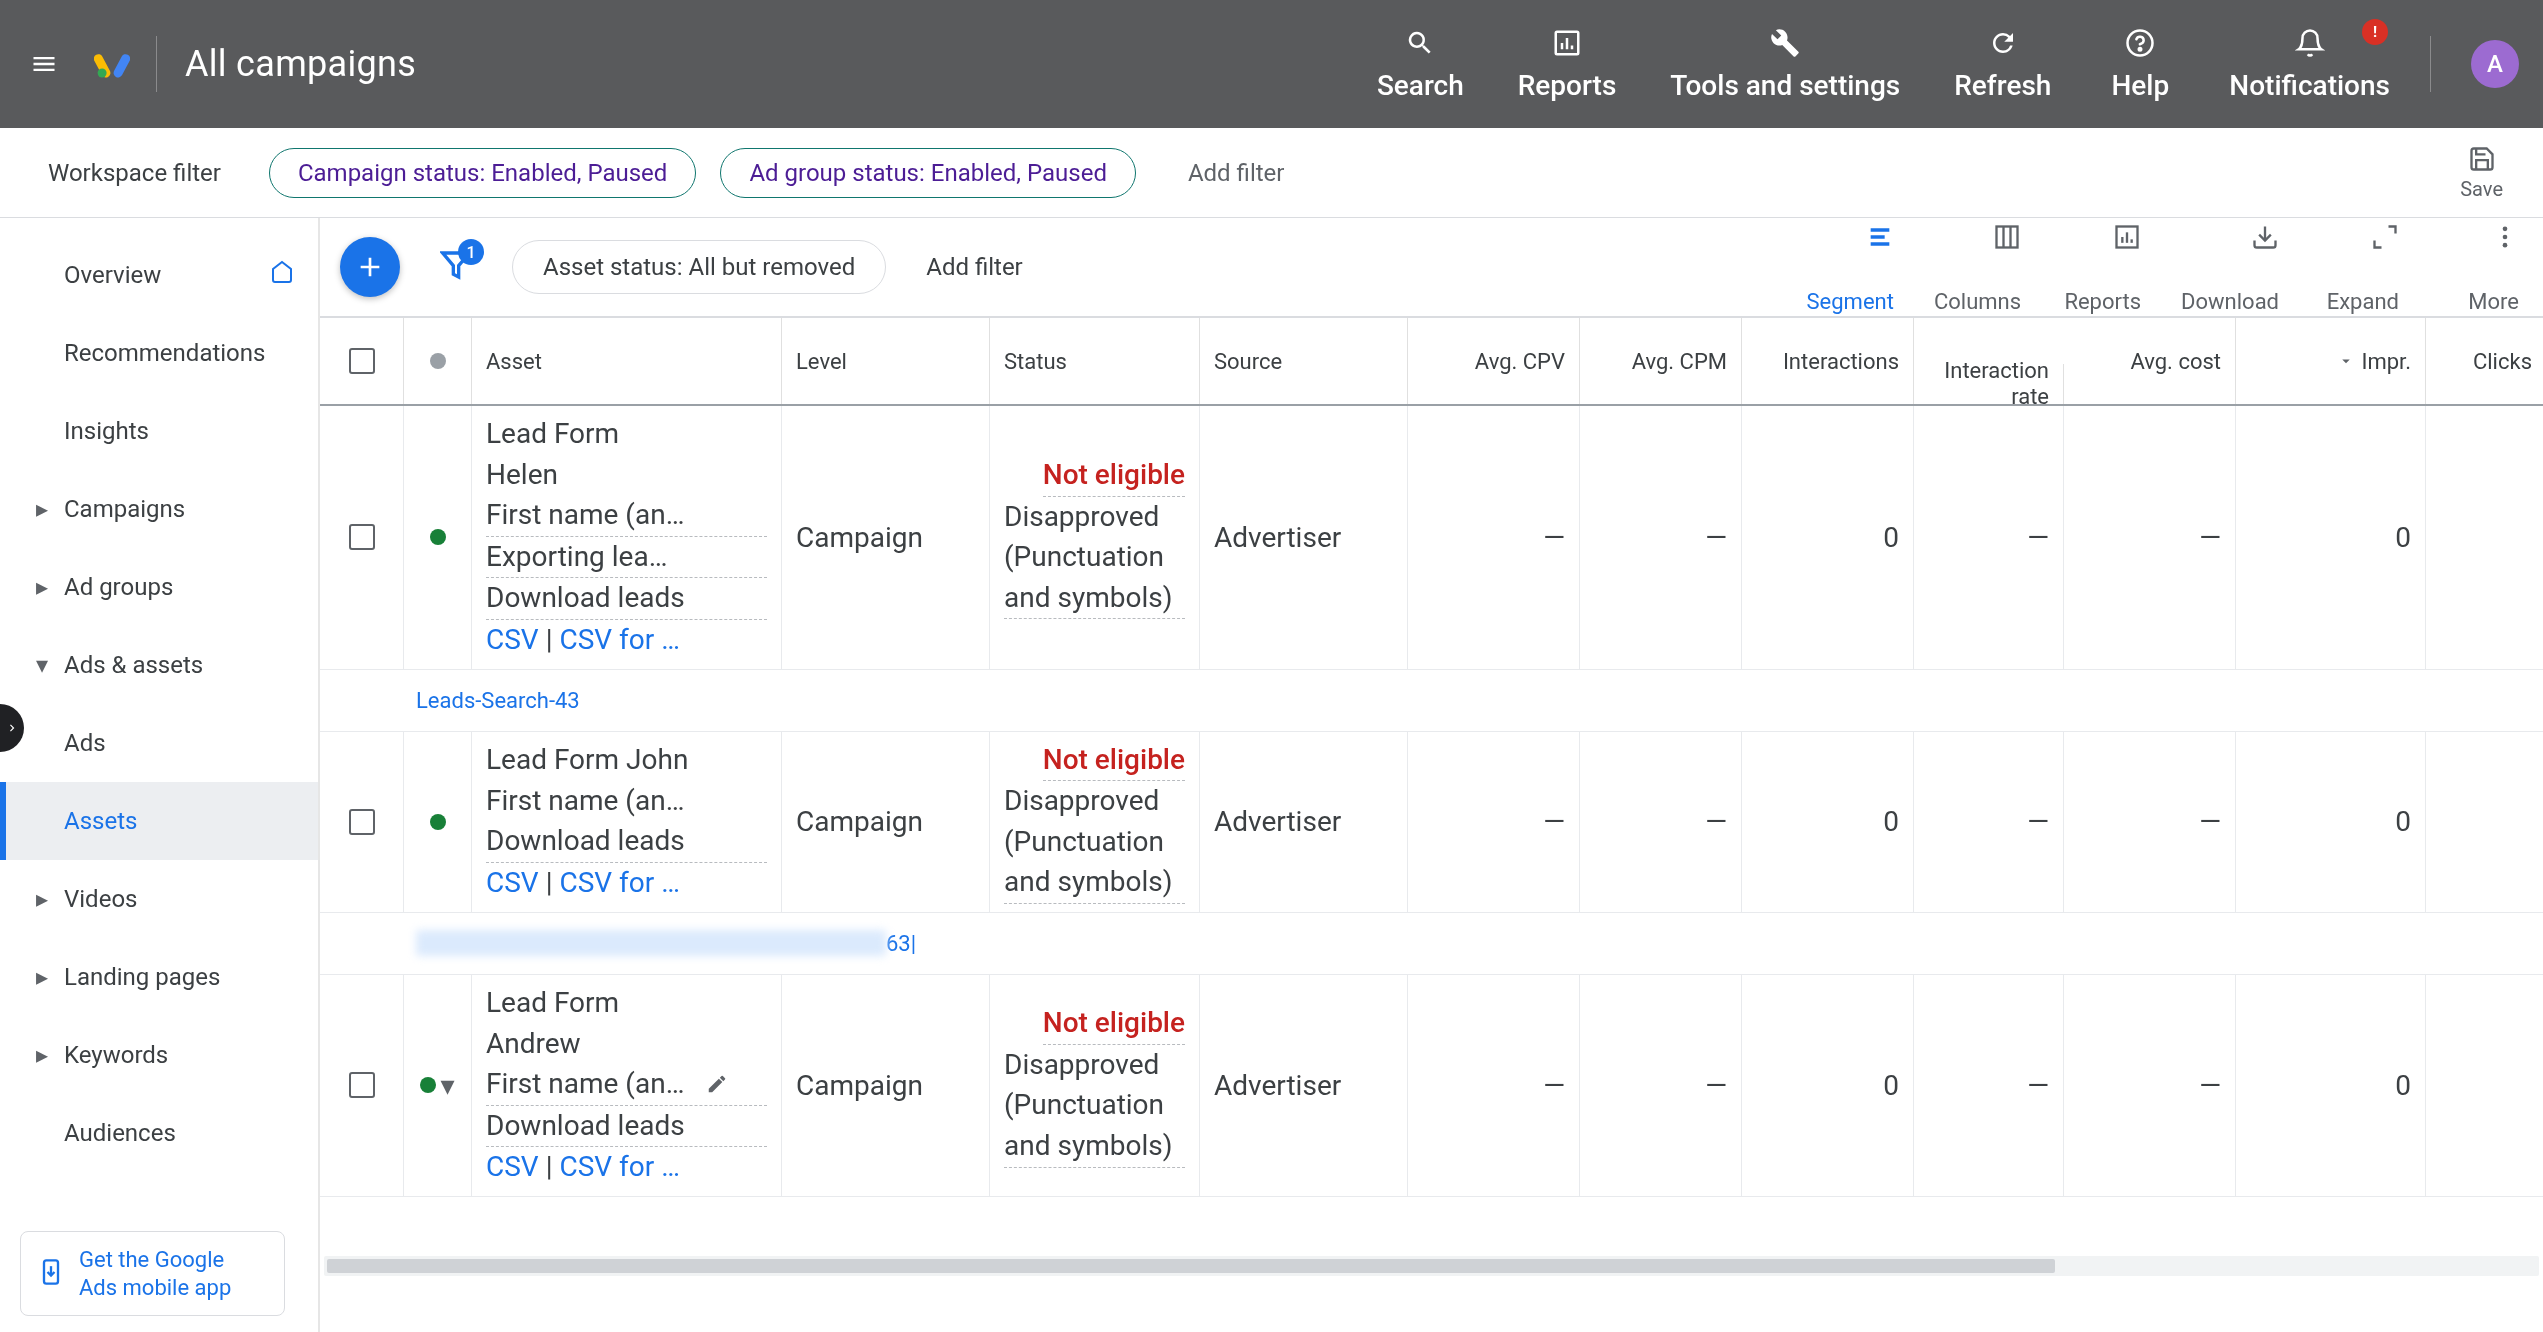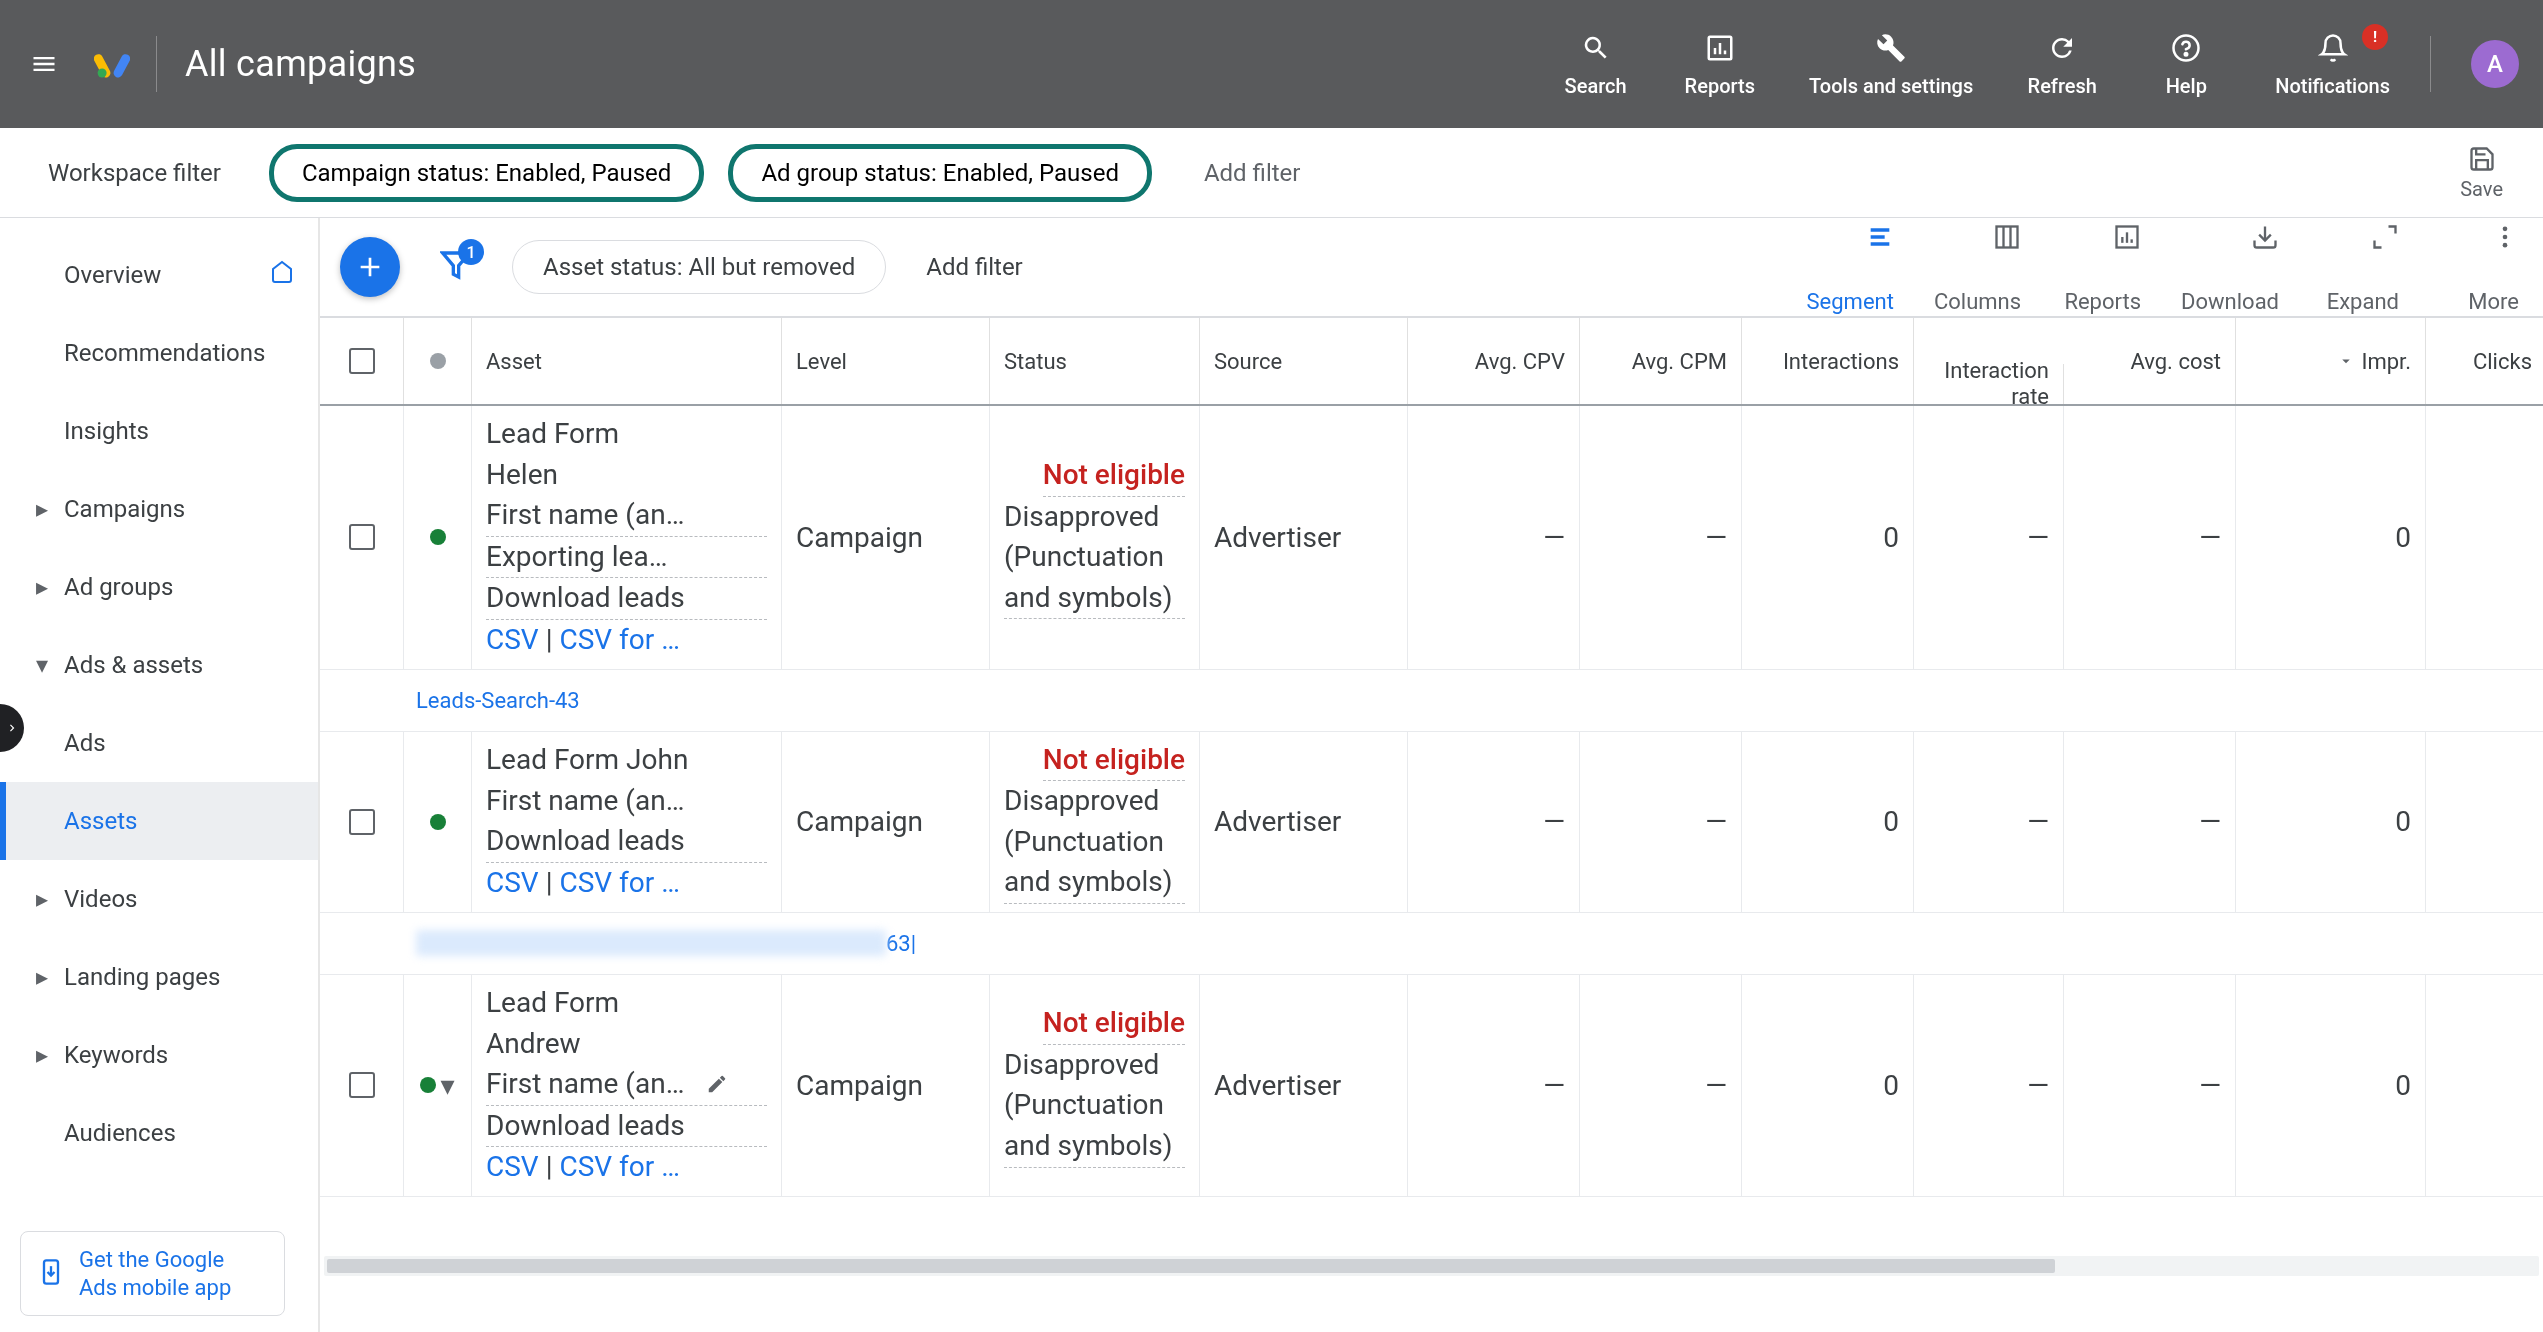--- a/index.html
+++ b/index.html
@@ -8,29 +8,29 @@
 
 .header { height: 128px; background: #595a5c; display: flex; align-items: center; padding: 0 24px; color: #fff; }
 .header .menu-btn { width: 40px; height: 40px; display: flex; align-items: center; justify-content: center; cursor: pointer; margin-right: 28px; }
 .header .logo { width: 40px; height: 40px; margin-right: 24px; display: flex; align-items: center; justify-content: center; }
 .header .vdiv { width: 1px; height: 56px; background: rgba(255,255,255,.3); margin-right: 28px; }
 .header .title { font-size: 36px; font-weight: 400; letter-spacing: .3px; }
 .header .spacer { flex: 1; }
 .header .actions { display: flex; gap: 54px; align-items: flex-start; }
 .header .action { display: flex; flex-direction: column; align-items: center; cursor: pointer; min-width: 70px; position: relative; }
 .header .action .ic { height: 36px; display: flex; align-items: center; justify-content: center; margin-bottom: 8px; }
-.header .action .lbl { font-size: 20px; font-weight: 500; text-align: center; line-height: 1.2; }
+.header .action .lbl { font-size: 28px; font-weight: 500; text-align: center; line-height: 1.2; }
 .header .bell-badge { position: absolute; top: -6px; right: 2px; width: 26px; height: 26px; background: #d93025; border-radius: 50%; display: flex; align-items: center; justify-content: center; font-size: 15px; font-weight: 700; color: #fff; }
 .header .avatar { width: 48px; height: 48px; border-radius: 50%; background: #9c6bd1; display: flex; align-items: center; justify-content: center; font-size: 24px; font-weight: 500; margin-left: 40px; cursor: pointer; }
 .header .vdiv2 { width: 1px; height: 56px; background: rgba(255,255,255,.3); margin-left: 40px; }
 
 
 .filterbar { height: 90px; border-bottom: 1px solid #dadce0; display: flex; align-items: center; padding: 0 40px 0 48px; gap: 24px; }
 .filterbar .ws { font-size: 24px; color: #3c4043; margin-right: 24px; }
-.chip { border: 5px solid #0f766e; border-radius: 28px; padding: 10px 28px; font-size: 24px; color: #000000; cursor: pointer; background: #fff; }
+.chip { border: 1px solid #0f766e; border-radius: 28px; padding: 10px 28px; font-size: 24px; color: #4c1d95; cursor: pointer; background: #fff; }
 .chip.naked { border: none; color: #5f6368; }
 .filterbar .spacer { flex: 1; }
 .filterbar .save { display: flex; flex-direction: column; align-items: center; cursor: pointer; color: #5f6368; }
 .filterbar .save .ic { height: 32px; }
 .filterbar .save .lbl { font-size: 20px; }
 
 
 .main { display: flex; height: calc(1332px - 128px - 90px); position: relative; }
 
 .sidebar { width: 320px; background: #fff; border-right: 2px solid #e6e6e6; position: relative; padding-top: 18px; }

